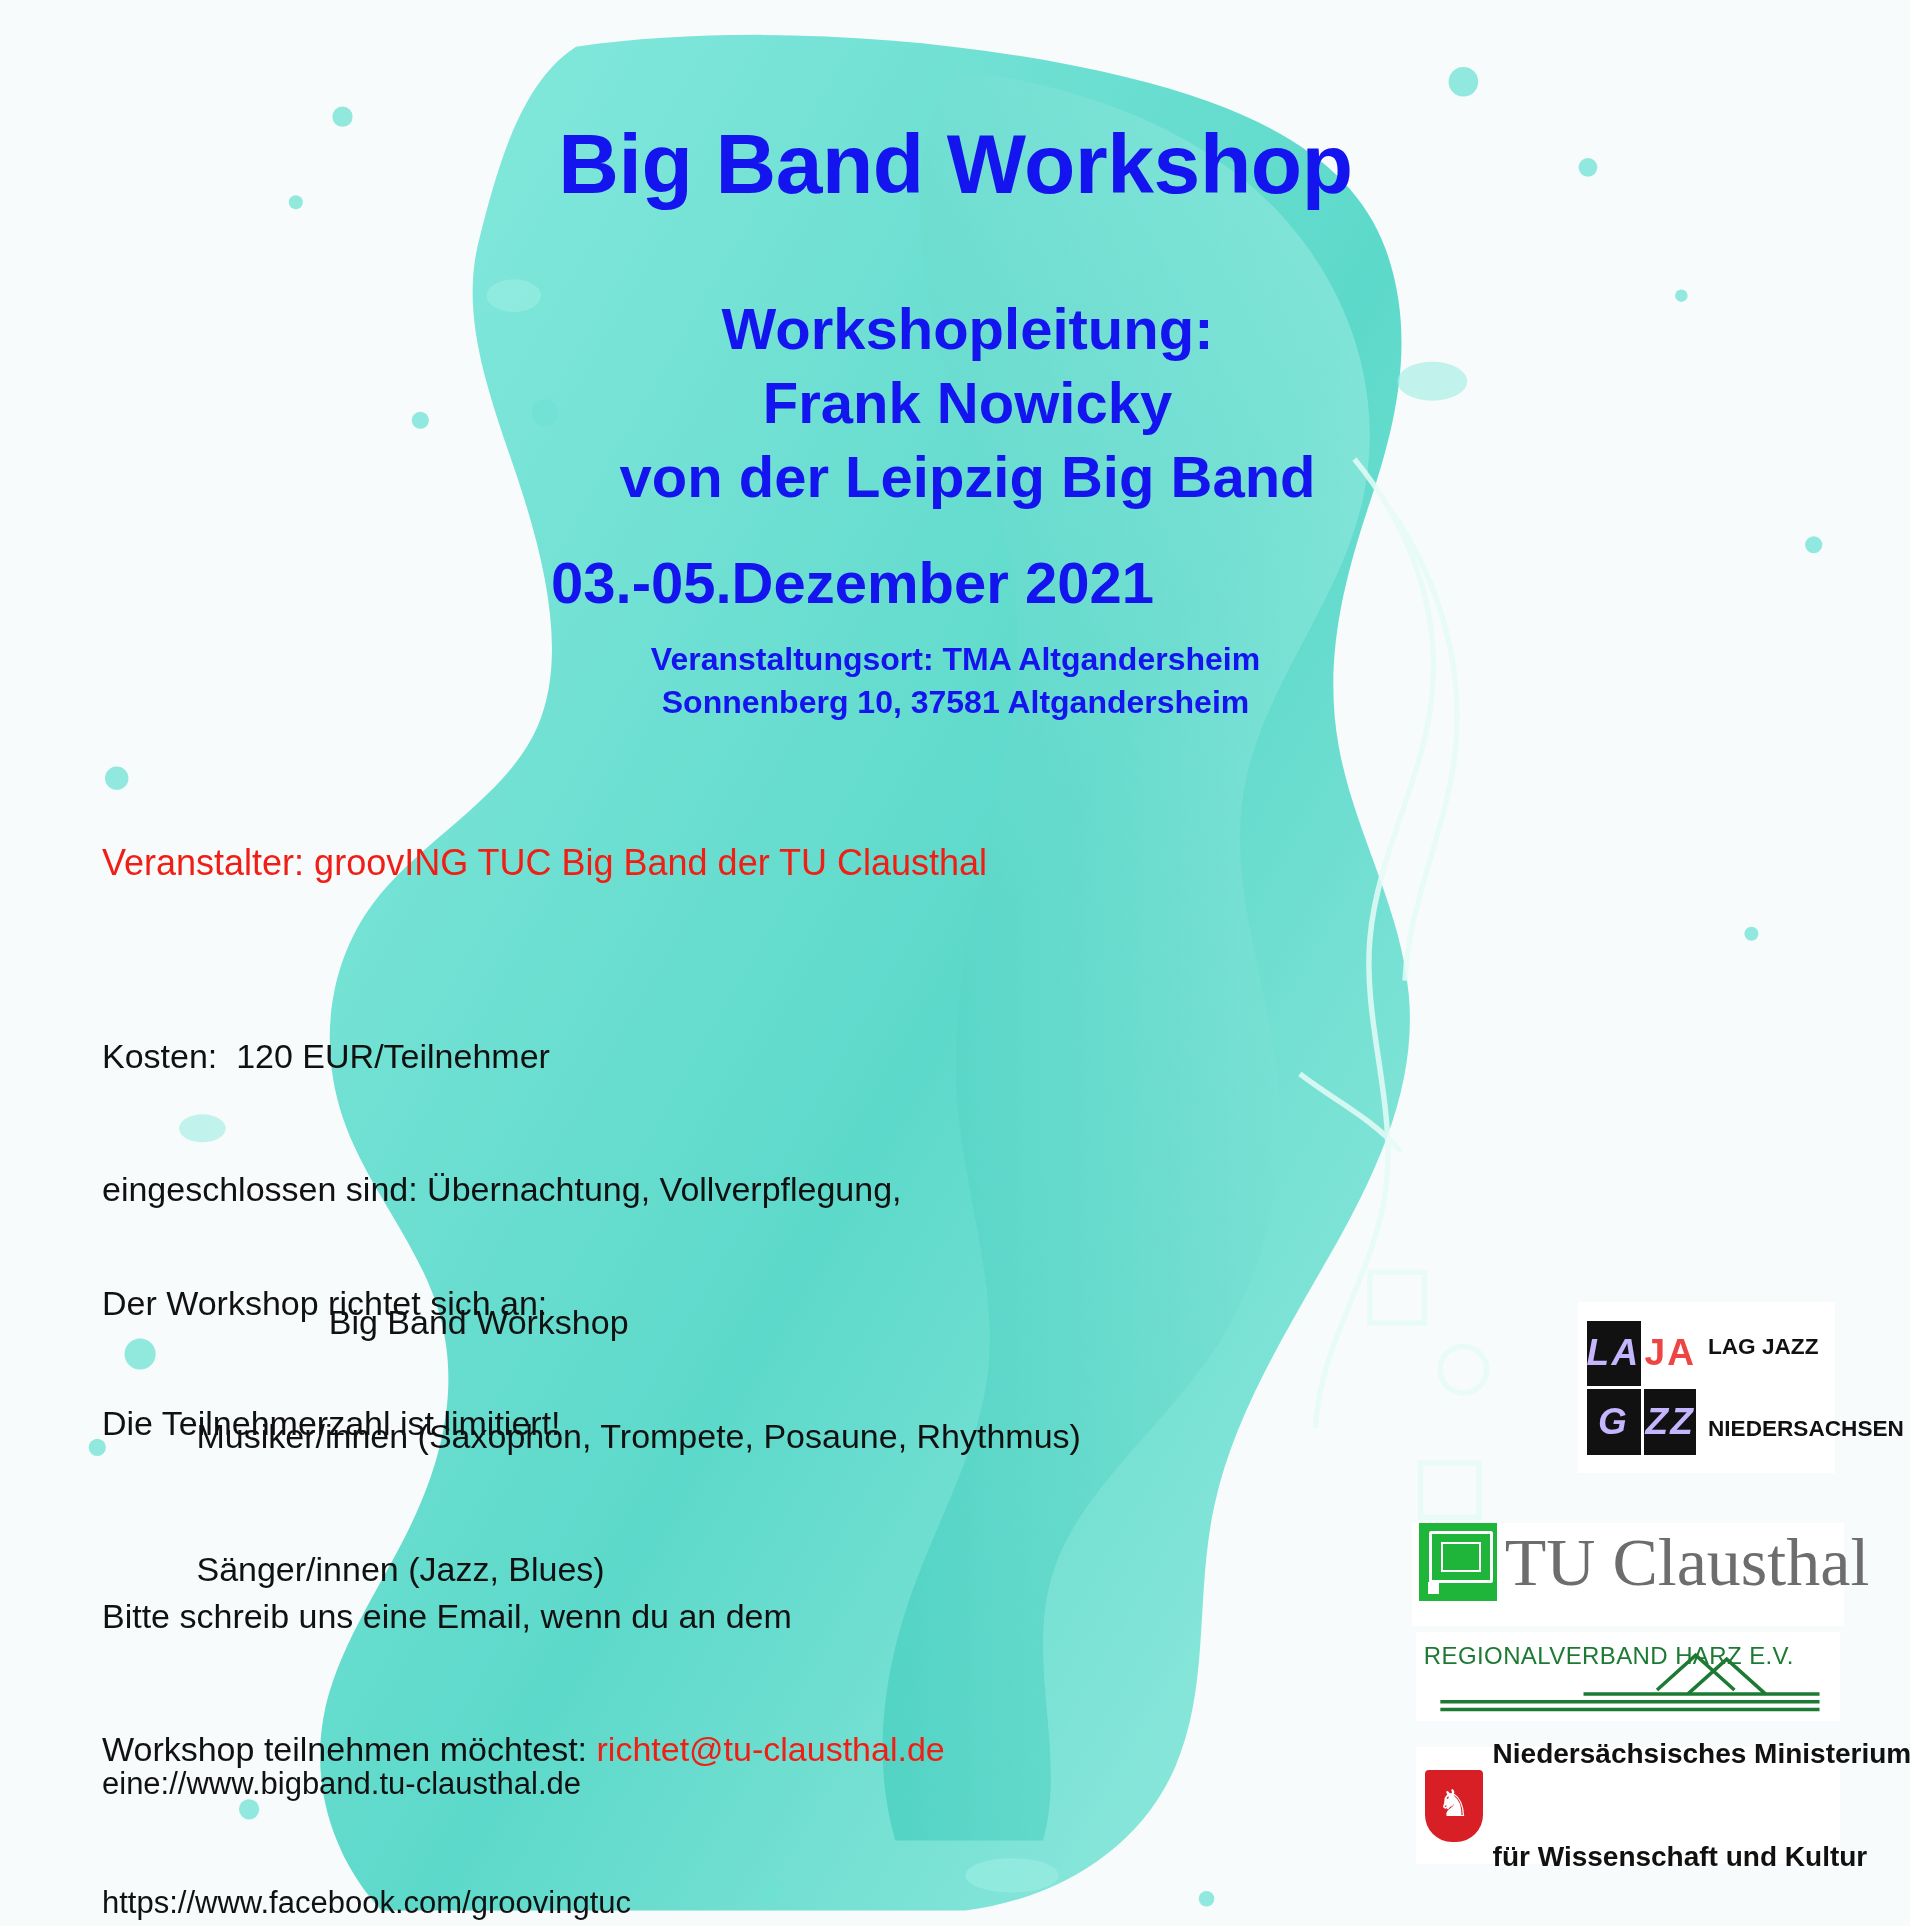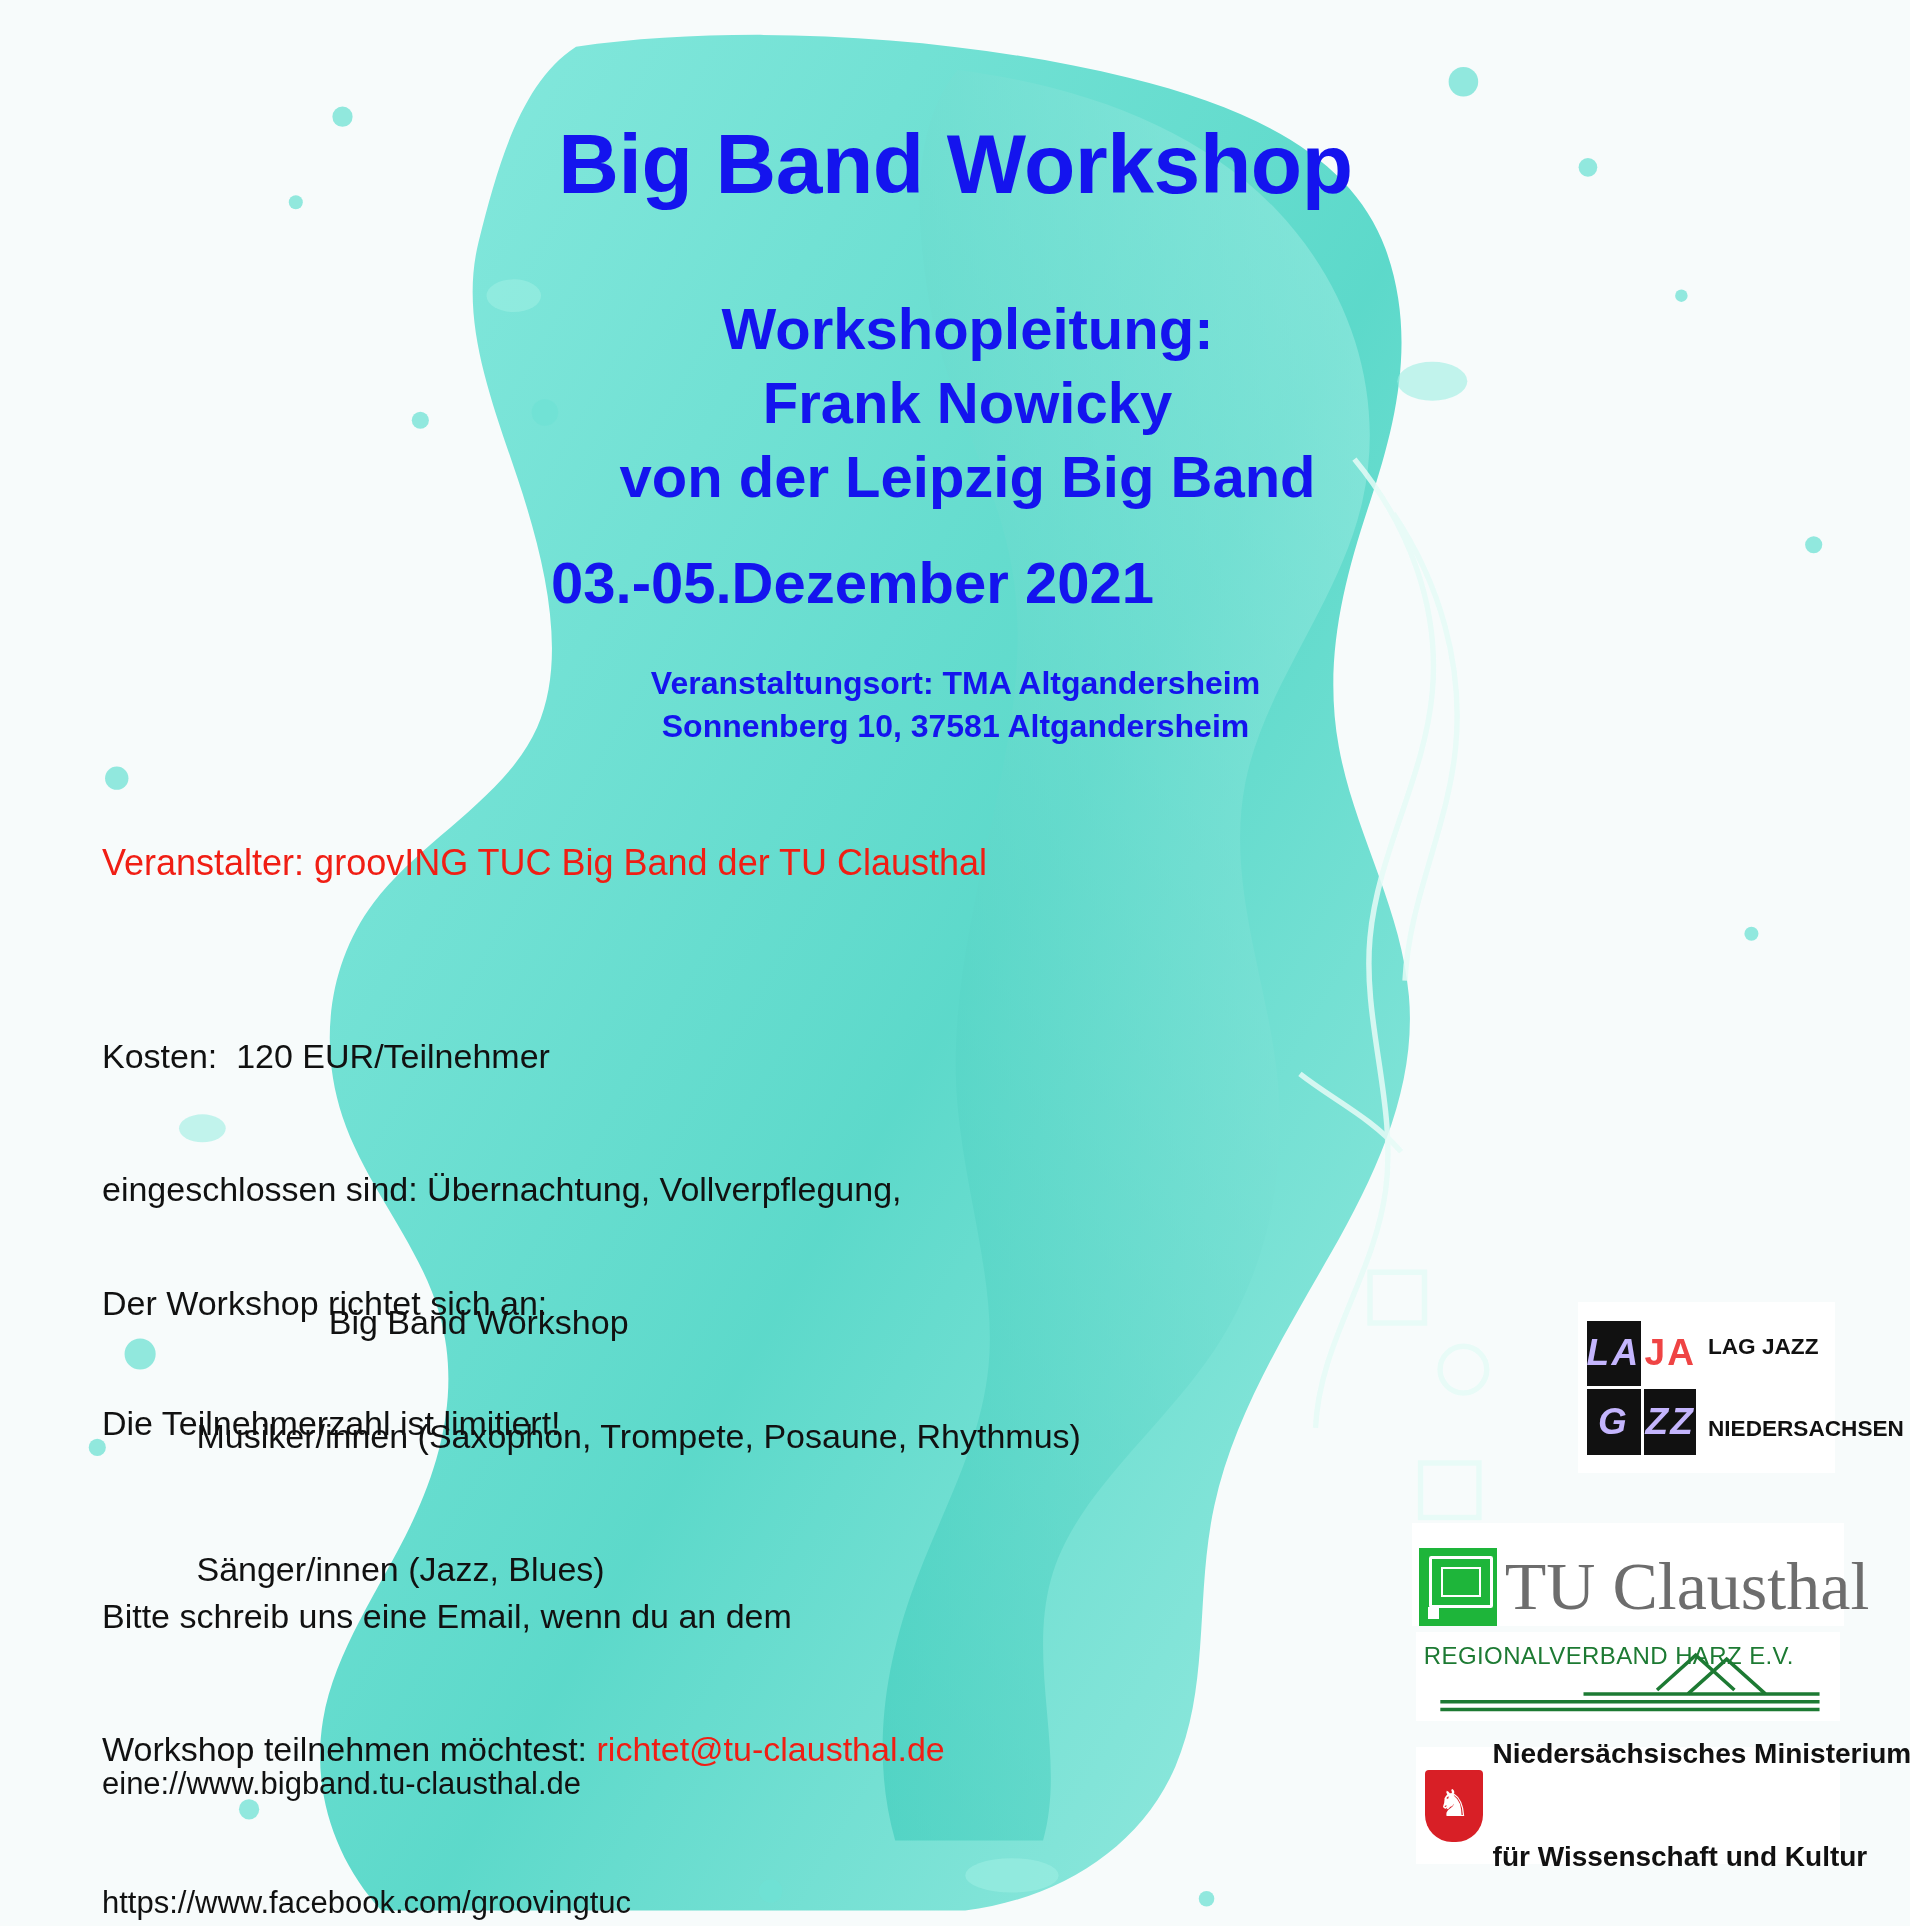--- a/index.html
+++ b/index.html
@@ -53,21 +53,20 @@
     margin-top: 35px;
   }
   #date-line {
     left: 0; top: 551px; width: 1705px;
     font-size: 58px;
   }
   #venue-block {
     left: 0; top: 638px; width: 1911px;
     font-size: 32px;
     line-height: 1.34;
-    margin-top: 24px;
   }
 
   
   .body-text {
     color: #111111;
     font-size: 34px;
     line-height: 1.30;
     white-space: pre;
   }
   .red { color: #f01e14; }
@@ -117,21 +116,21 @@
     font-size: 22.6px;
     line-height: 1.2;
     white-space: pre;
   }
 
   #logo-tuc {
     left: 1412px; top: 1523px;
     width: 432px; height: 103px;
     background: #ffffff;
     display: flex;
-    align-items: flex-end;
+    align-items: flex-start;
   }
   .tuc-crest {
     width: 78px; height: 78px;
     margin-left: 7px;
     background: #1eb53a;
     position: relative;
     flex: none;
   }
   .tuc-crest .crest-inner {
     position: absolute;

